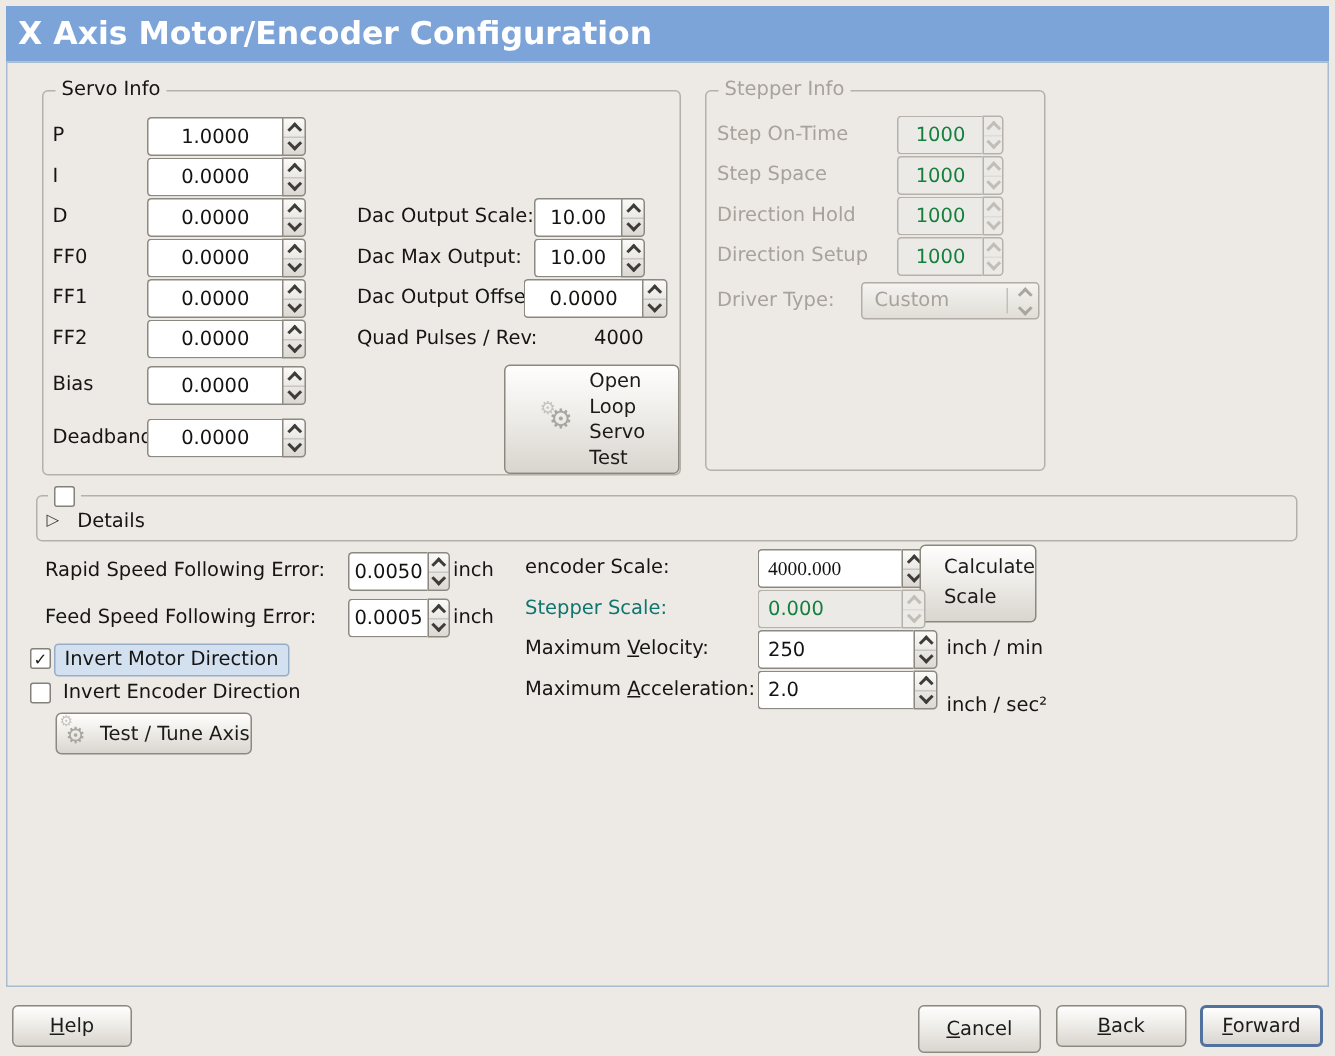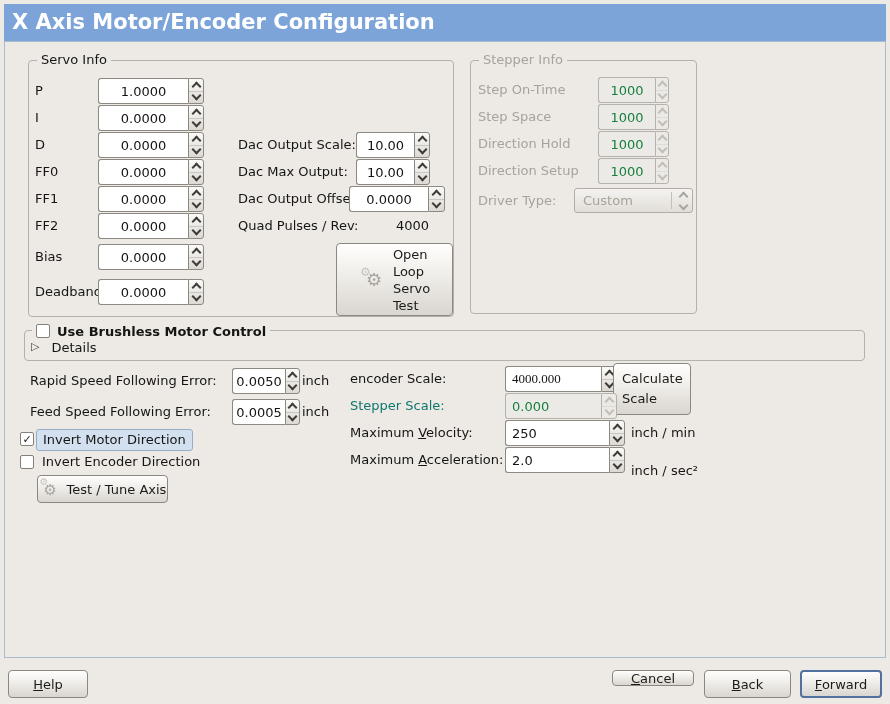--- a/index.html
+++ b/index.html
@@ -256,21 +256,20 @@
   <div class="combo" style="left:103px;top:127px;width:119px">
     <span class="ctext">Custom</span>
     <span class="csep"></span>
     <span class="carrows"></span>
   </div>
 </div>
 
 <div class="frame" style="left:24px;top:330px;width:841px;height:31px">
   <div class="abs" style="left:7px;top:-8px;background:#edeae5;display:flex;align-items:center;gap:7px;padding:0 4px;height:16px">
     <span class="cb" style="position:static"></span>
-    <span style="font-weight:bold;white-space:nowrap">Use Brushless Motor Control</span>
   </div>
   <div class="abs" style="left:6px;top:7px;display:flex;align-items:center;gap:12px">
     <span class="expander-arrow">▷</span>
     <span>Details</span>
   </div>
 </div>
 
 <div class="lbl" style="left:30px;top:368px">Rapid Speed Following Error:</div>
 <div class="fg" style="left:232px;top:368px">
   <input class="entry center" style="width: 53px;" value="0.0050">
@@ -308,21 +307,21 @@
 </div>
 
 <div class="lbl" style="left:350px;top:366px">encoder Scale:</div>
 <div class="fg" style="left:505px;top:366px">
   <input class="entry" style="width: 96px; font-family: Liberation Serif, serif;" value="4000.000">
   <span class="spin">
       <span class="sc up"></span>
       <span class="sc dn"></span>
     </span>
 </div>
-<div class="btn" style="left:613px;top:363px;width:78px;height:52px;justify-content:flex-start;padding-left:8px">
+<div class="btn" style="left:613px;top:363px;width:78px;height:52px;justify-content:flex-end;padding-left:8px">
   <span class="multiline" style="line-height:20px">Calculate
 Scale</span>
 </div>
 
 <div class="lbl dis" style="left:350px;top:393px"><span style="color:#0f766e">Stepper Scale:</span></div>
 <div class="fg dis" style="left:505px;top:393px">
   <input class="entry" style="width: 96px;" disabled="" value="0.000">
   <span class="spin">
       <span class="sc up"></span>
       <span class="sc dn"></span>
@@ -345,21 +344,21 @@
   <span class="spin">
       <span class="sc up"></span>
       <span class="sc dn"></span>
     </span>
 </div>
 <div class="unit" style="left:631px;top:458px">inch / sec²</div>
 
 <div class="btn" style="left:8px;top:670px;width:80px;height:28px">
   <span><span class="mn">H</span><span>elp</span></span>
 </div>
-<div class="btn" style="left:612px;top:670px;width:82px;height:16px">
+<div class="btn" style="left:612px;top:670px;width:82px;height:32px">
   <span><span class="mn">C</span><span>ancel</span></span>
 </div>
 <div class="btn" style="left:704px;top:670px;width:87px;height:28px">
   <span><span class="mn">B</span><span>ack</span></span>
 </div>
 <div class="btn focus" style="left:800px;top:670px;width:82px;height:28px">
   <span><span class="mn">F</span><span>orward</span></span>
 </div>
 
 </body></html>

